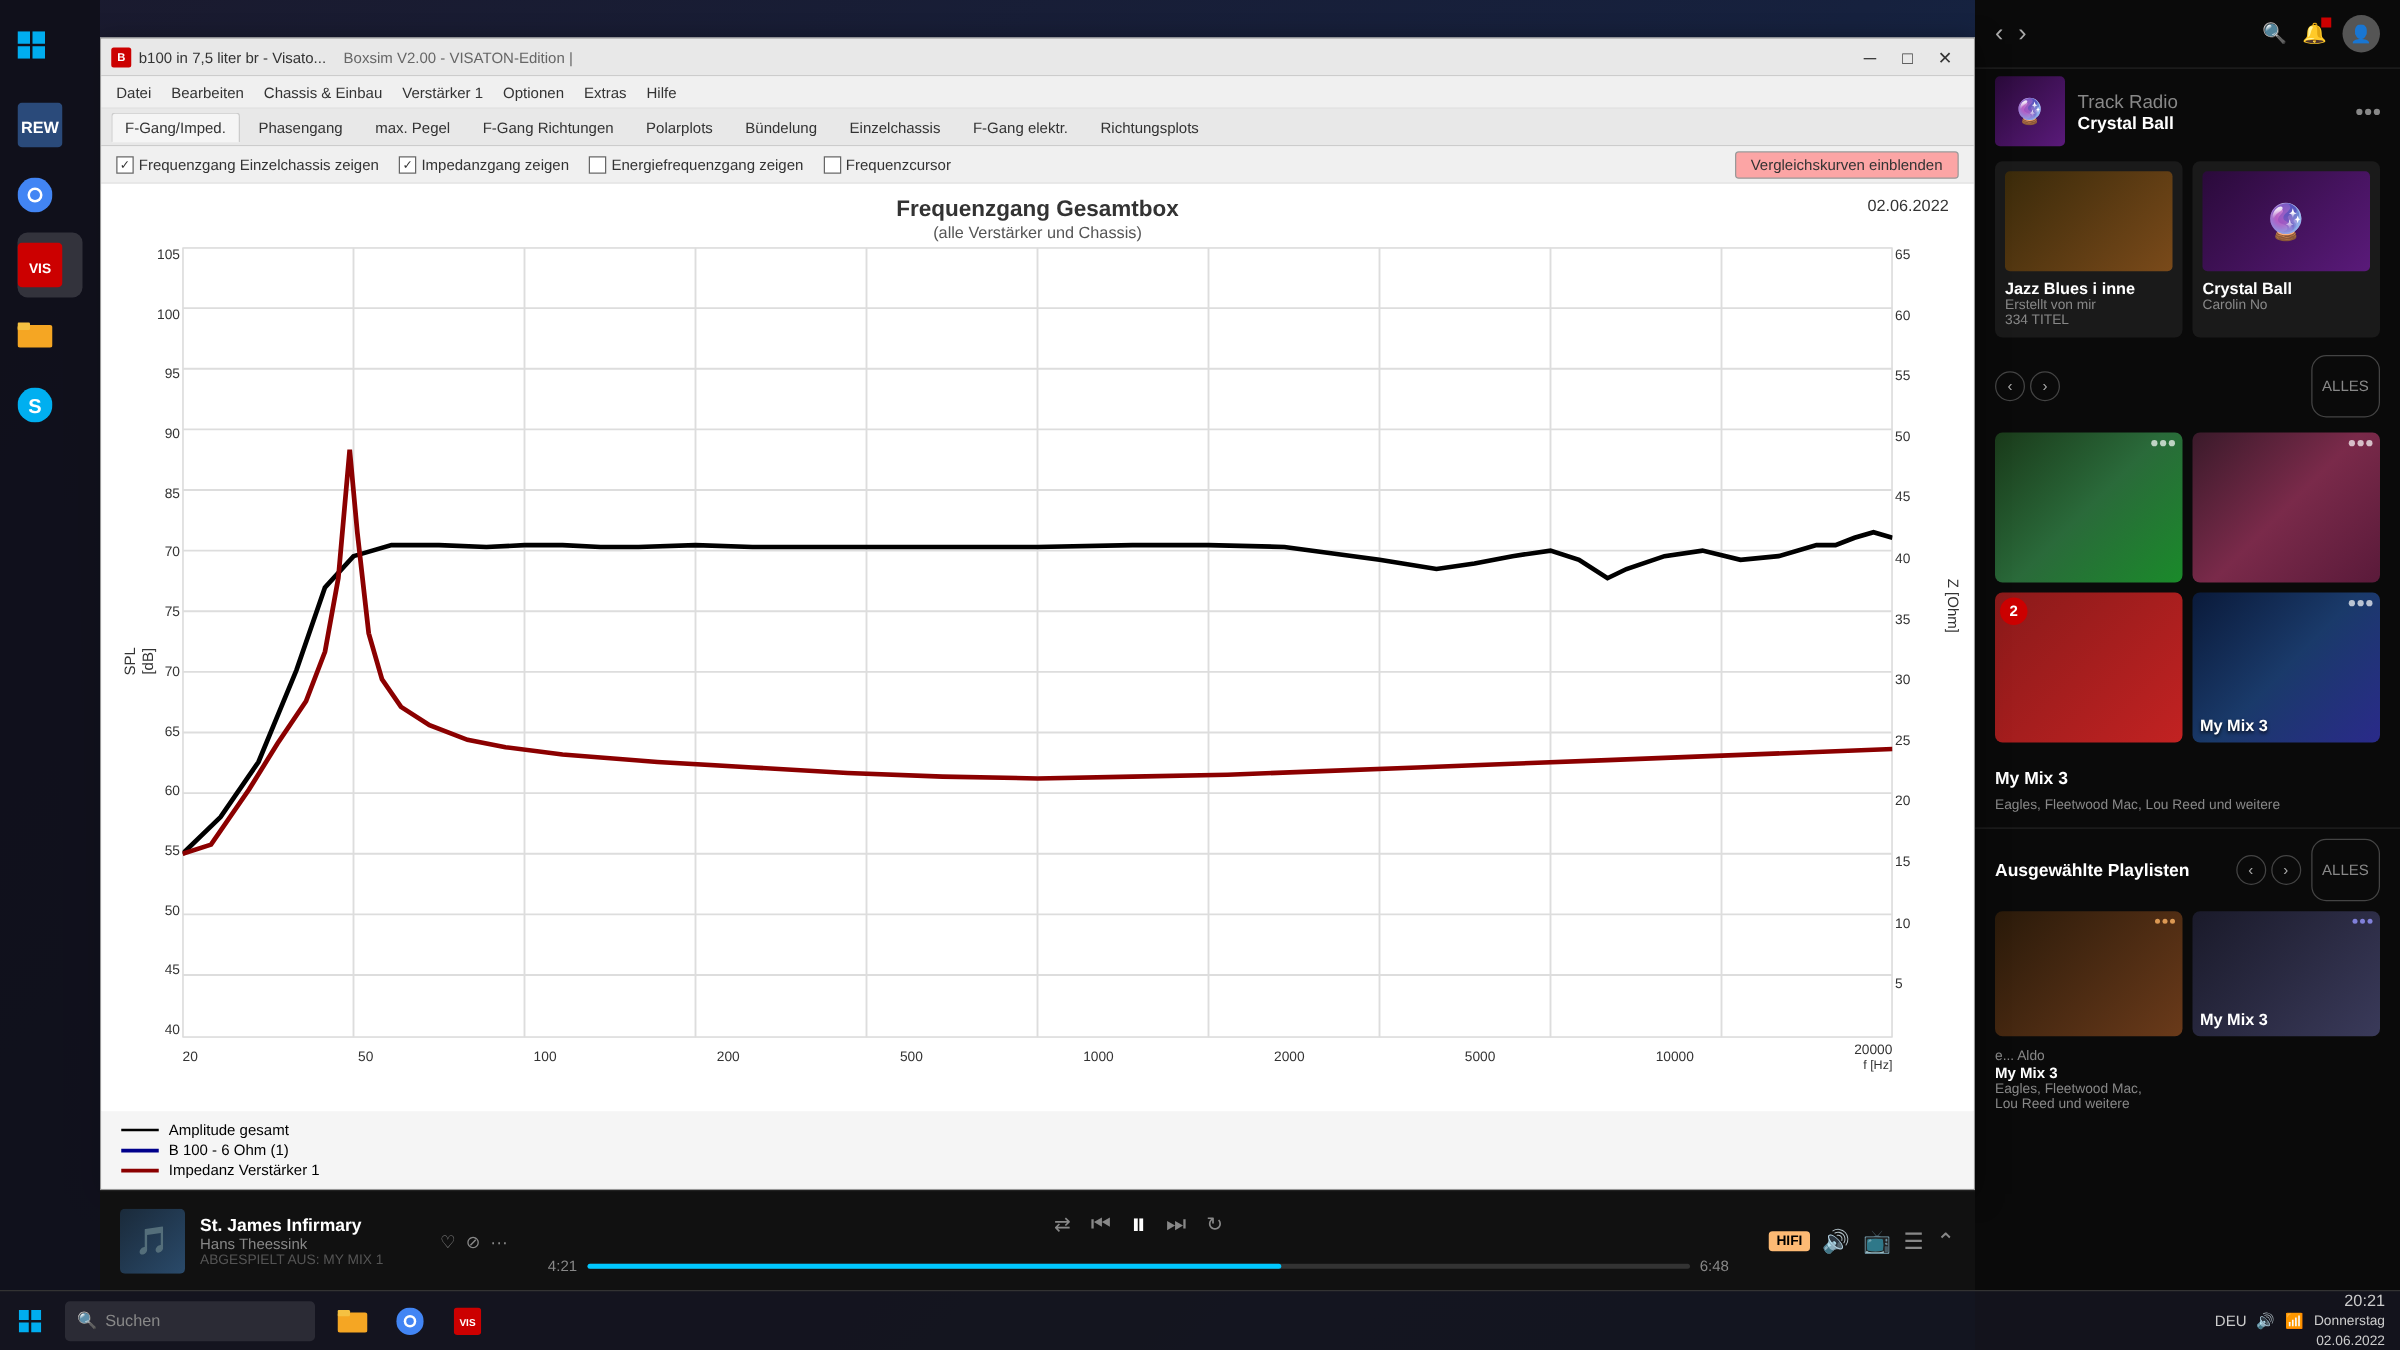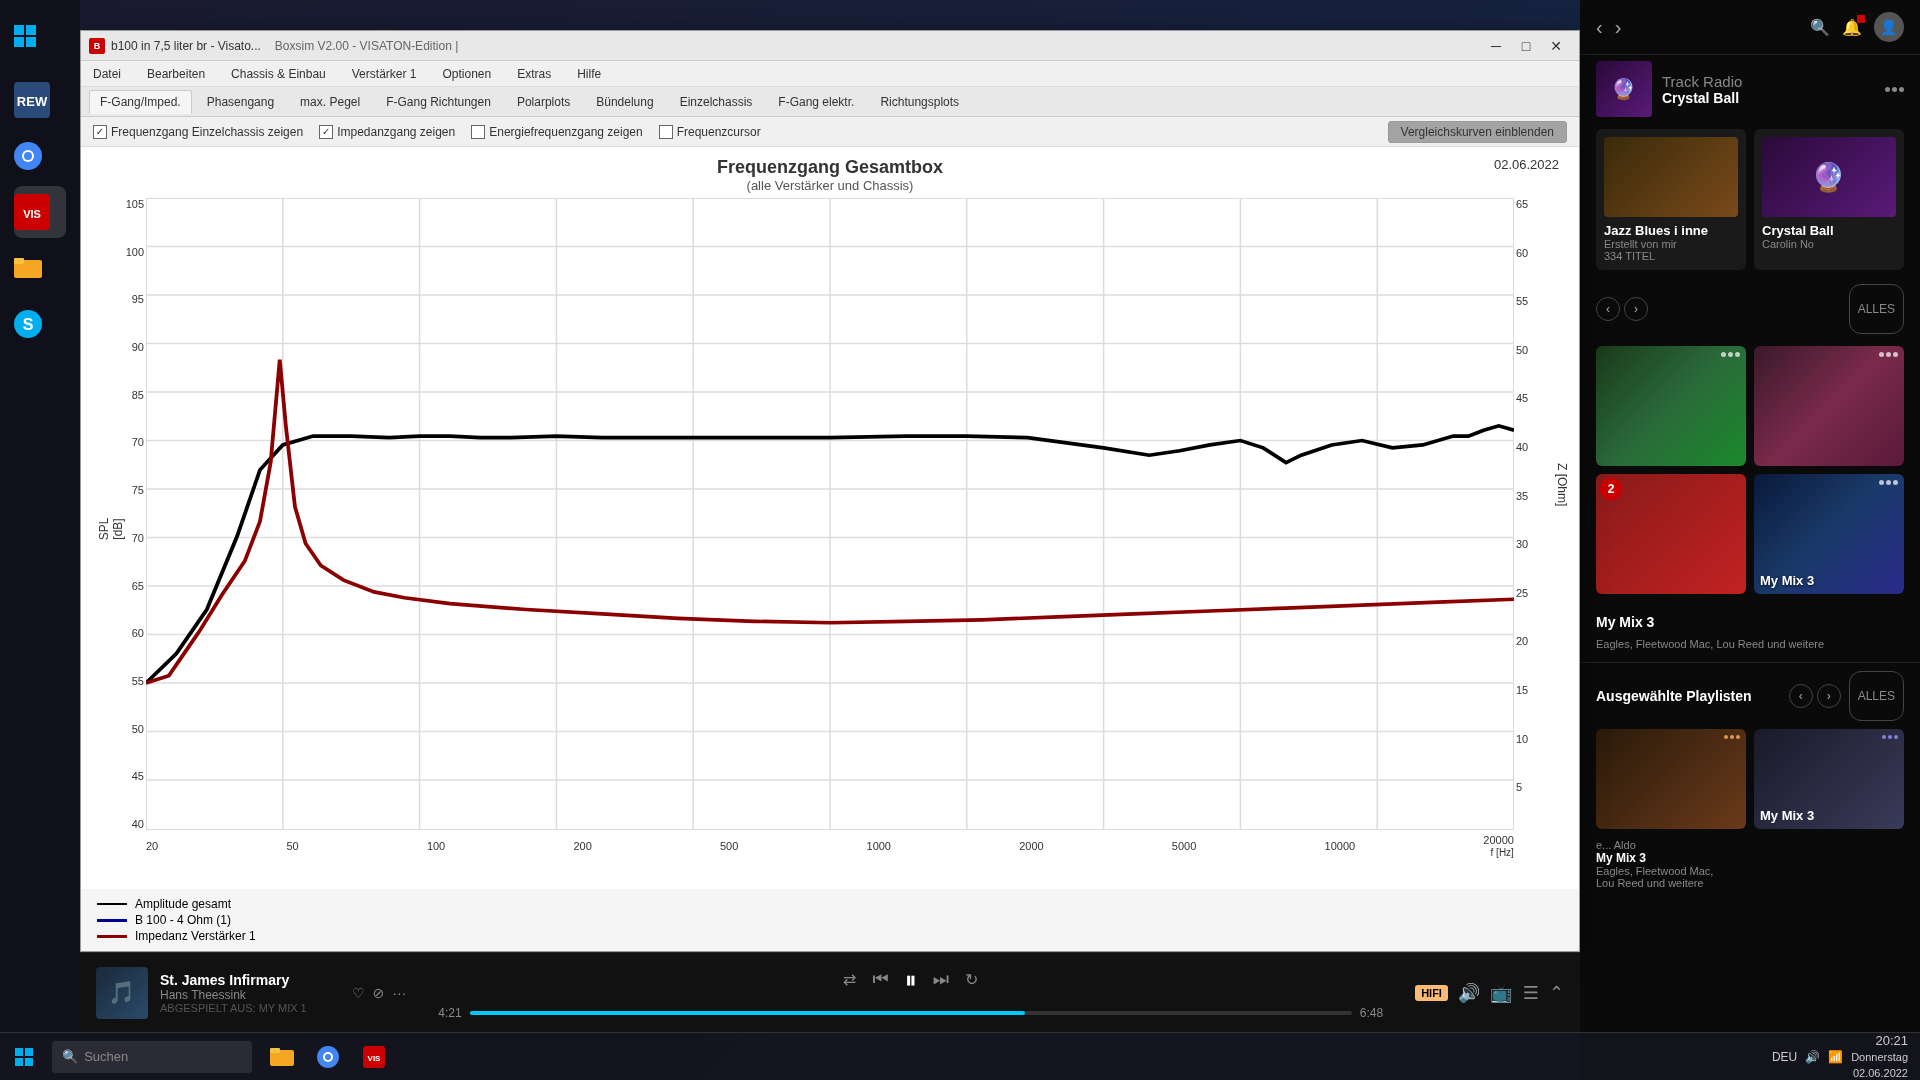--- a/index.html
+++ b/index.html
@@ -81,34 +81,34 @@
     
     .boxsim-window { position: absolute; top: 30px; left: 80px; right: 340px; bottom: 128px; background: #f5f5f5; border: 1px solid #999; box-shadow: 0 4px 20px rgba(0,0,0,0.5); z-index: 25; display: flex; flex-direction: column; }
     .boxsim-titlebar { height: 30px; background: #e8e8e8; border-bottom: 1px solid #ccc; display: flex; align-items: center; justify-content: space-between; padding: 0 8px; font-size: 12px; }
     .boxsim-title-left { display: flex; align-items: center; gap: 6px; }
     .boxsim-logo { width: 16px; height: 16px; background: #c00; border-radius: 2px; display: flex; align-items: center; justify-content: center; color: #fff; font-size: 9px; font-weight: bold; }
     .boxsim-wintitle { font-size: 12px; color: #333; }
     .win-controls { display: flex; gap: 0; }
     .win-btn { width: 30px; height: 22px; display: flex; align-items: center; justify-content: center; font-size: 14px; color: #333; cursor: pointer; }
 
     
-    .boxsim-menubar { height: 26px; background: #f0f0f0; border-bottom: 1px solid #ddd; display: flex; align-items: center; padding: 0 4px; font-size: 12px; gap: 10px; }
+    .boxsim-menubar { height: 26px; background: #f0f0f0; border-bottom: 1px solid #ddd; display: flex; align-items: center; padding: 0 4px; font-size: 12px; gap: 0; }
     .menu-item { padding: 3px 8px; cursor: pointer; border-radius: 2px; color: #333; }
 
     
     .boxsim-toolbar { height: 30px; background: #e8e8e8; border-bottom: 1px solid #ccc; display: flex; align-items: center; padding: 0 8px; gap: 4px; font-size: 12px; overflow-x: auto; }
     .toolbar-tab { padding: 4px 10px; cursor: pointer; border-radius: 3px 3px 0 0; color: #333; border: 1px solid transparent; font-size: 12px; white-space: nowrap; }
     .toolbar-tab.active { background: #f5f5f5; border-color: #ccc #ccc #f5f5f5; }
 
     
     .boxsim-checks { height: 30px; background: #f0f0f0; border-bottom: 1px solid #ddd; display: flex; align-items: center; padding: 0 12px; gap: 16px; font-size: 12px; }
     .check-item { display: flex; align-items: center; gap: 4px; cursor: pointer; color: #333; }
     .checkbox { width: 14px; height: 14px; border: 1px solid #666; background: #fff; display: flex; align-items: center; justify-content: center; font-size: 10px; }
     .checkbox.checked { color: #333; }
-    .compare-btn { margin-left: auto; padding: 3px 12px; background: #a3a3a3; border: 1px solid #999; border-radius: 3px; cursor: pointer; font-size: 12px; color: #333; }
+    .compare-btn { margin-left: auto; padding: 3px 12px; background: #fca5a5; border: 1px solid #999; border-radius: 3px; cursor: pointer; font-size: 12px; color: #333; }
 
     
     .chart-area { flex: 1; background: #fff; position: relative; overflow: hidden; padding: 10px; }
     .chart-title { font-size: 18px; font-weight: bold; color: #333; text-align: center; }
     .chart-subtitle { font-size: 13px; color: #555; text-align: center; margin-bottom: 4px; }
     .chart-date { position: absolute; top: 10px; right: 20px; font-size: 13px; color: #333; }
 
     
     .chart-legend { padding: 8px 16px; background: #f5f5f5; display: flex; flex-direction: column; gap: 2px; font-size: 12px; }
     .legend-item { display: flex; align-items: center; gap: 8px; }
@@ -322,21 +322,21 @@
       </div>
     </div>
 
     <div class="chart-legend">
       <div class="legend-item">
         <div class="legend-line legend-black"></div>
         <span>Amplitude gesamt</span>
       </div>
       <div class="legend-item">
         <div class="legend-line" style="background:#00008b;height:3px;"></div>
-        <span>B 100 - 4 Ohm (1)</span>
+        <span>B 100 - 6 Ohm (1)</span>
       </div>
       <div class="legend-item">
         <div class="legend-line legend-darkred"></div>
         <span>Impedanz Verstärker 1</span>
       </div>
     </div>
 
   </div>
 
   <div class="tidal-panel">

